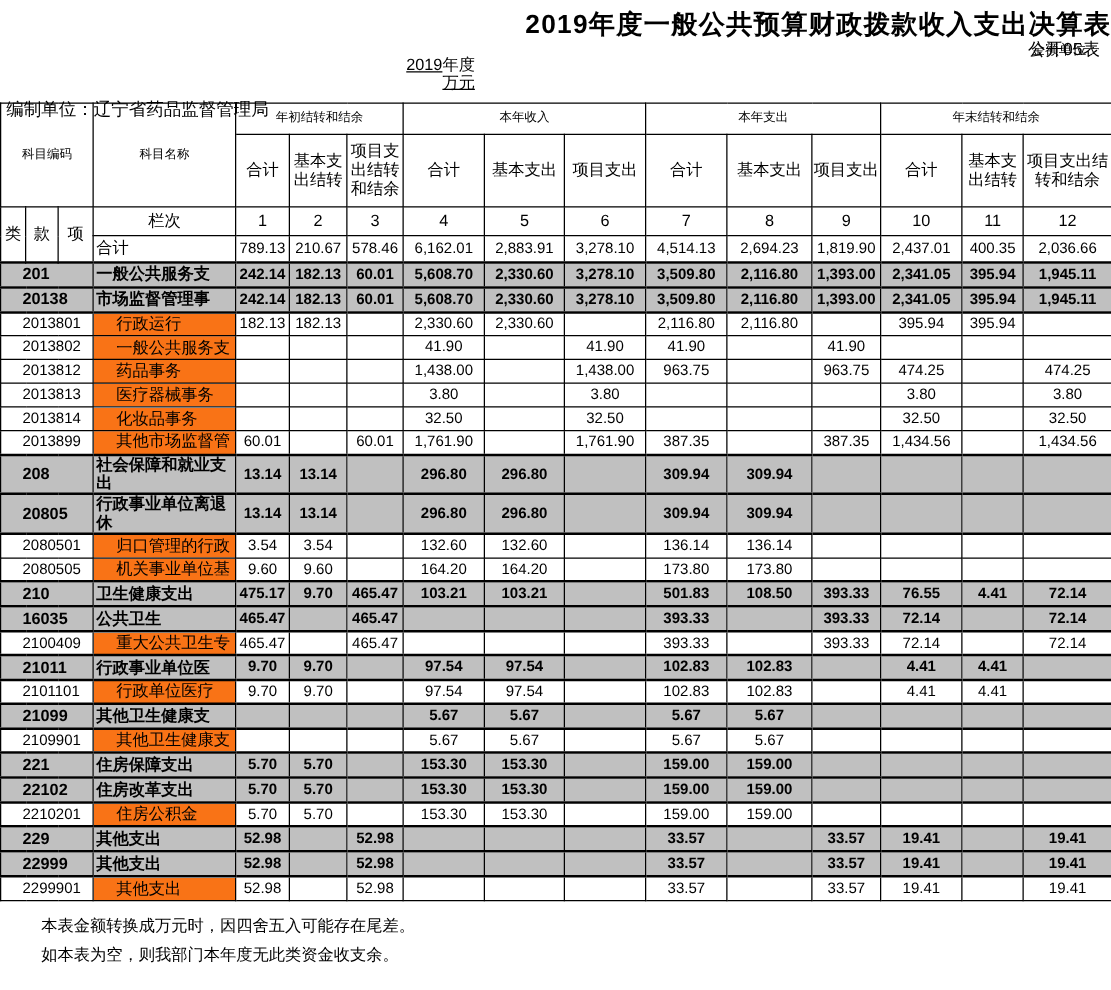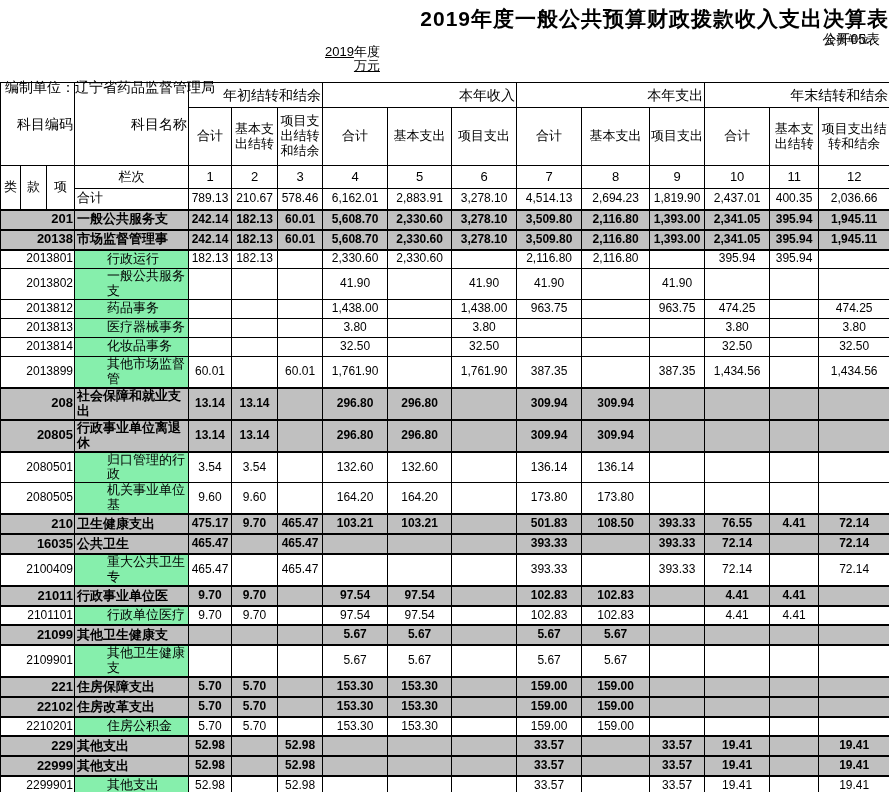--- a/index.html
+++ b/index.html
@@ -16,30 +16,30 @@
   .amount-unit{position:absolute;right:9px;top:32px;font-size:11px;}
   .prepared{position:absolute;left:5px;top:56px;font-size:14px;margin-top:23px;}
   .year-block{position:absolute;left:325px;top:45px;font-size:13px;line-height:14px;text-align:right;}
   .year-block .u{text-decoration:underline;}
   .sheet{position:absolute;left:0;top:82px;width:889px;}
   table{border-collapse:collapse;table-layout:fixed;width:889px;}
   td{
     border:1px solid #000;padding:0 1px;text-align:center;vertical-align:middle;
     font-size:13px;overflow:hidden;line-height:1.15;
   }
-  .h-group td{height:24px;font-size:14px;text-align:right;}
+  .h-group td{height:24px;font-size:10px;}
   .h-sub td{height:57px;font-size:13px;}
   .h-cols td{height:22px;font-size:13px;}
   .num{font-size:12px;}
   .row-total{height:21px;}
   .row-section{height:20px;}
   .row-detail{height:19px;}
-  td.code{text-align:right;padding-left:2px;font-size:12px;}
+  td.code{text-align:left;padding-left:17px;font-size:12px;}
   td.name{text-align:left;padding-left:2px;font-size:13px;}
-  .row-detail td.name{background:#86efac;padding-left:32px;}
+  .row-detail td.name{background:#f97316;padding-left:18px;}
   .row-section td{
     background:#c0c0c0;font-weight:bold;
     border-top:2px solid #000;border-bottom:2px solid #000;
   }
   .row-section td.code{font-size:13px;}
   td.val{font-size:12px;word-break:break-all;}
   .row-section td.val{font-weight:bold;}
   .notes{margin:8px 0 0 5px;font-size:13px;line-height:23px;}
   .notes .indent{padding-left:28px;}
 </style>

